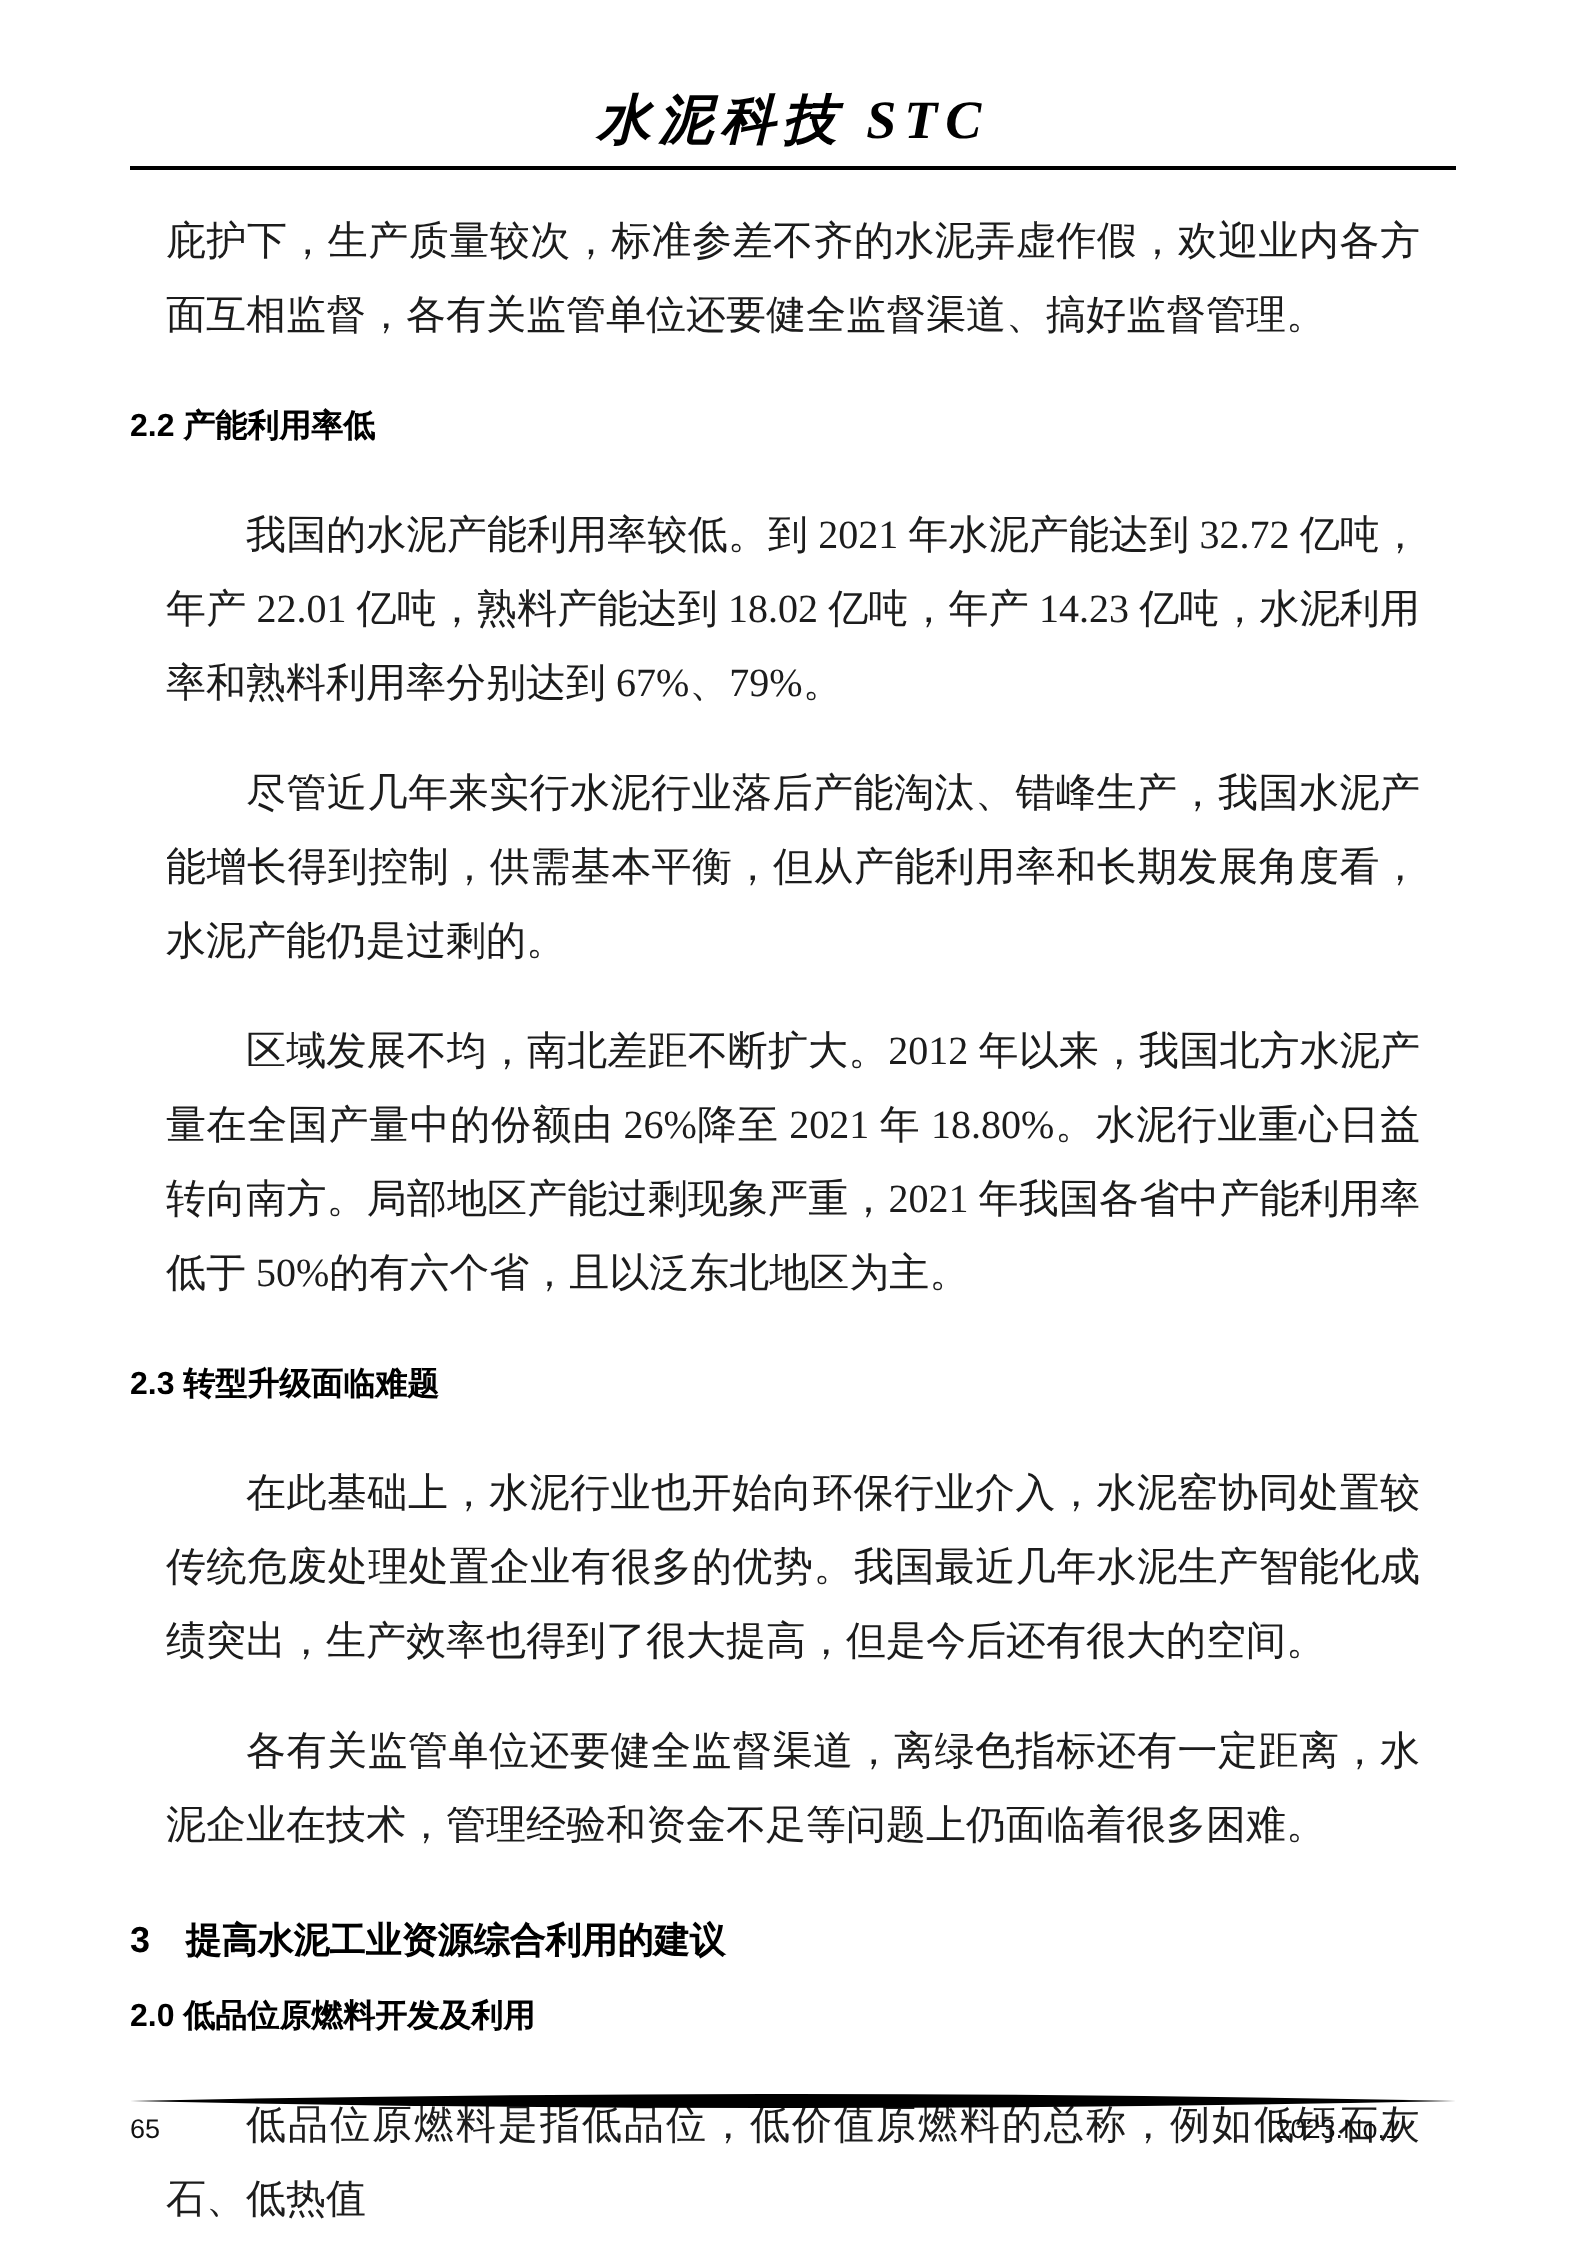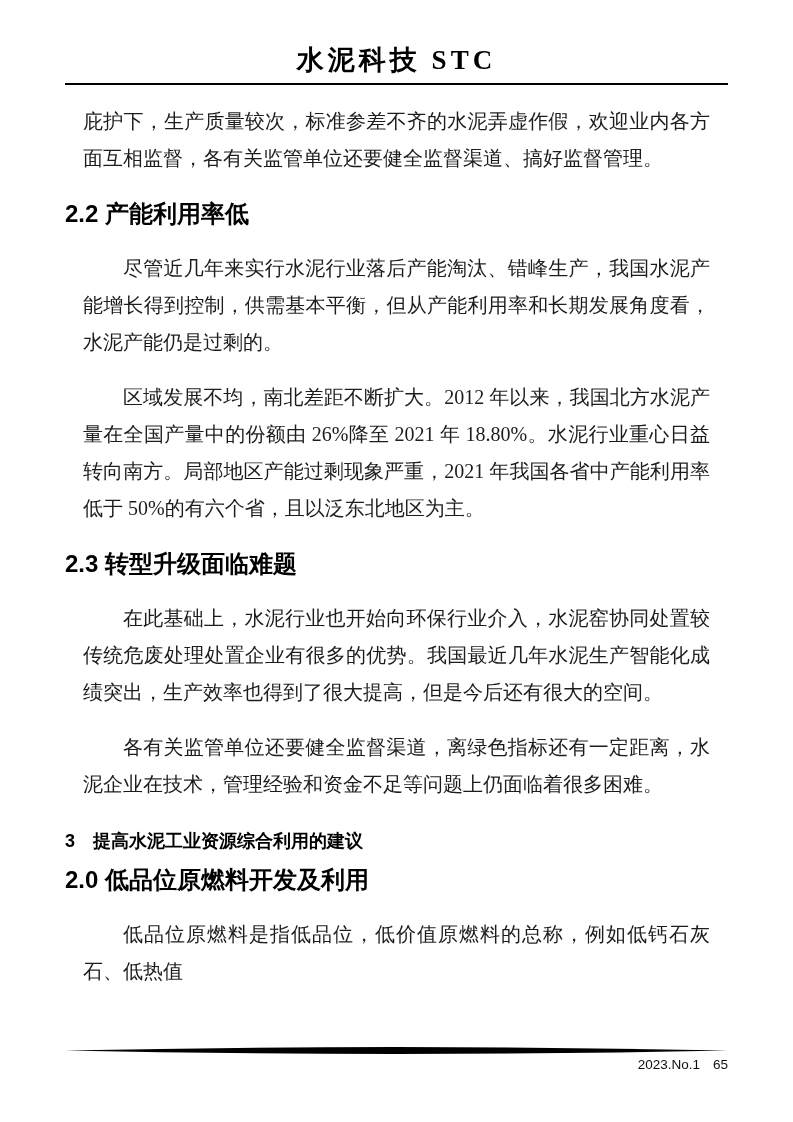--- a/index.html
+++ b/index.html
@@ -17,20 +17,21 @@
     position: absolute;
     left: 65px;
     top: 0;
     width: 663px;
   }
   .journal-title {
     margin-top: 42px;
     text-align: center;
     font-size: 27px;
     line-height: 36px;
+    font-style: italic;
     font-weight: bold;
     letter-spacing: 4px;
     color: #000;
   }
   .header-rule {
     margin-top: 5px;
     border-bottom: 2px solid #000;
     height: 0;
   }
   main {
@@ -40,21 +41,21 @@
   }
   main p {
     margin: 18px;
     text-indent: 2em;
   }
   main p.no-indent { text-indent: 0; }
   .sec-heading {
     margin: 0;
     font-family: "Liberation Sans", "DejaVu Sans", sans-serif;
     font-weight: bold;
-    font-size: 24px;
+    font-size: 16px;
     line-height: 37px;
     text-align: left;
     color: #000;
   }
   .sec-heading.level1 {
     font-size: 18px;
     line-height: 40px;
   }
   .page-footer {
     position: absolute;
@@ -67,21 +68,21 @@
     position: relative;
     height: 20px;
     font-family: "Liberation Sans", "DejaVu Sans", sans-serif;
     font-size: 13.5px;
     color: #111;
   }
   .page-number {
     position: absolute;
     left: 0; right: 0;
     top: 2px;
-    text-align: right;
+    text-align: left;
   }
   .issue-label {
     position: absolute;
     right: 28px;
     top: 2px;
     margin-left: 45px;
   }
 </style>
 </head>
 <body>
@@ -91,20 +92,21 @@
 
     <header>
       <div class="journal-title">水泥科技 STC</div>
       <div class="header-rule"></div>
     </header>
 
     <main>
       <p class="no-indent">庇护下，生产质量较次，标准参差不齐的水泥弄虚作假，欢迎业内各方面互相监督，各有关监管单位还要健全监督渠道、搞好监督管理。</p>
 
       <h2 class="sec-heading">2.2 产能利用率低</h2>
+      <p>我国的水泥产能利用率较低。到 2021 年水泥产能达到 32.72 亿吨，年产 22.01 亿吨，熟料产能达到 18.02 亿吨，年产 14.23 亿吨，水泥利用率和熟料利用率分别达到 67%、79%。</p>
       <p>尽管近几年来实行水泥行业落后产能淘汰、错峰生产，我国水泥产能增长得到控制，供需基本平衡，但从产能利用率和长期发展角度看，水泥产能仍是过剩的。</p>
       <p>区域发展不均，南北差距不断扩大。2012 年以来，我国北方水泥产量在全国产量中的份额由 26%降至 2021 年 18.80%。水泥行业重心日益转向南方。局部地区产能过剩现象严重，2021 年我国各省中产能利用率低于 50%的有六个省，且以泛东北地区为主。</p>
 
       <h2 class="sec-heading">2.3 转型升级面临难题</h2>
       <p>在此基础上，水泥行业也开始向环保行业介入，水泥窑协同处置较传统危废处理处置企业有很多的优势。我国最近几年水泥生产智能化成绩突出，生产效率也得到了很大提高，但是今后还有很大的空间。</p>
       <p>各有关监管单位还要健全监督渠道，离绿色指标还有一定距离，水泥企业在技术，管理经验和资金不足等问题上仍面临着很多困难。</p>
 
       <h1 class="sec-heading level1">3　提高水泥工业资源综合利用的建议</h1>
 
       <h2 class="sec-heading">2.0 低品位原燃料开发及利用</h2>

